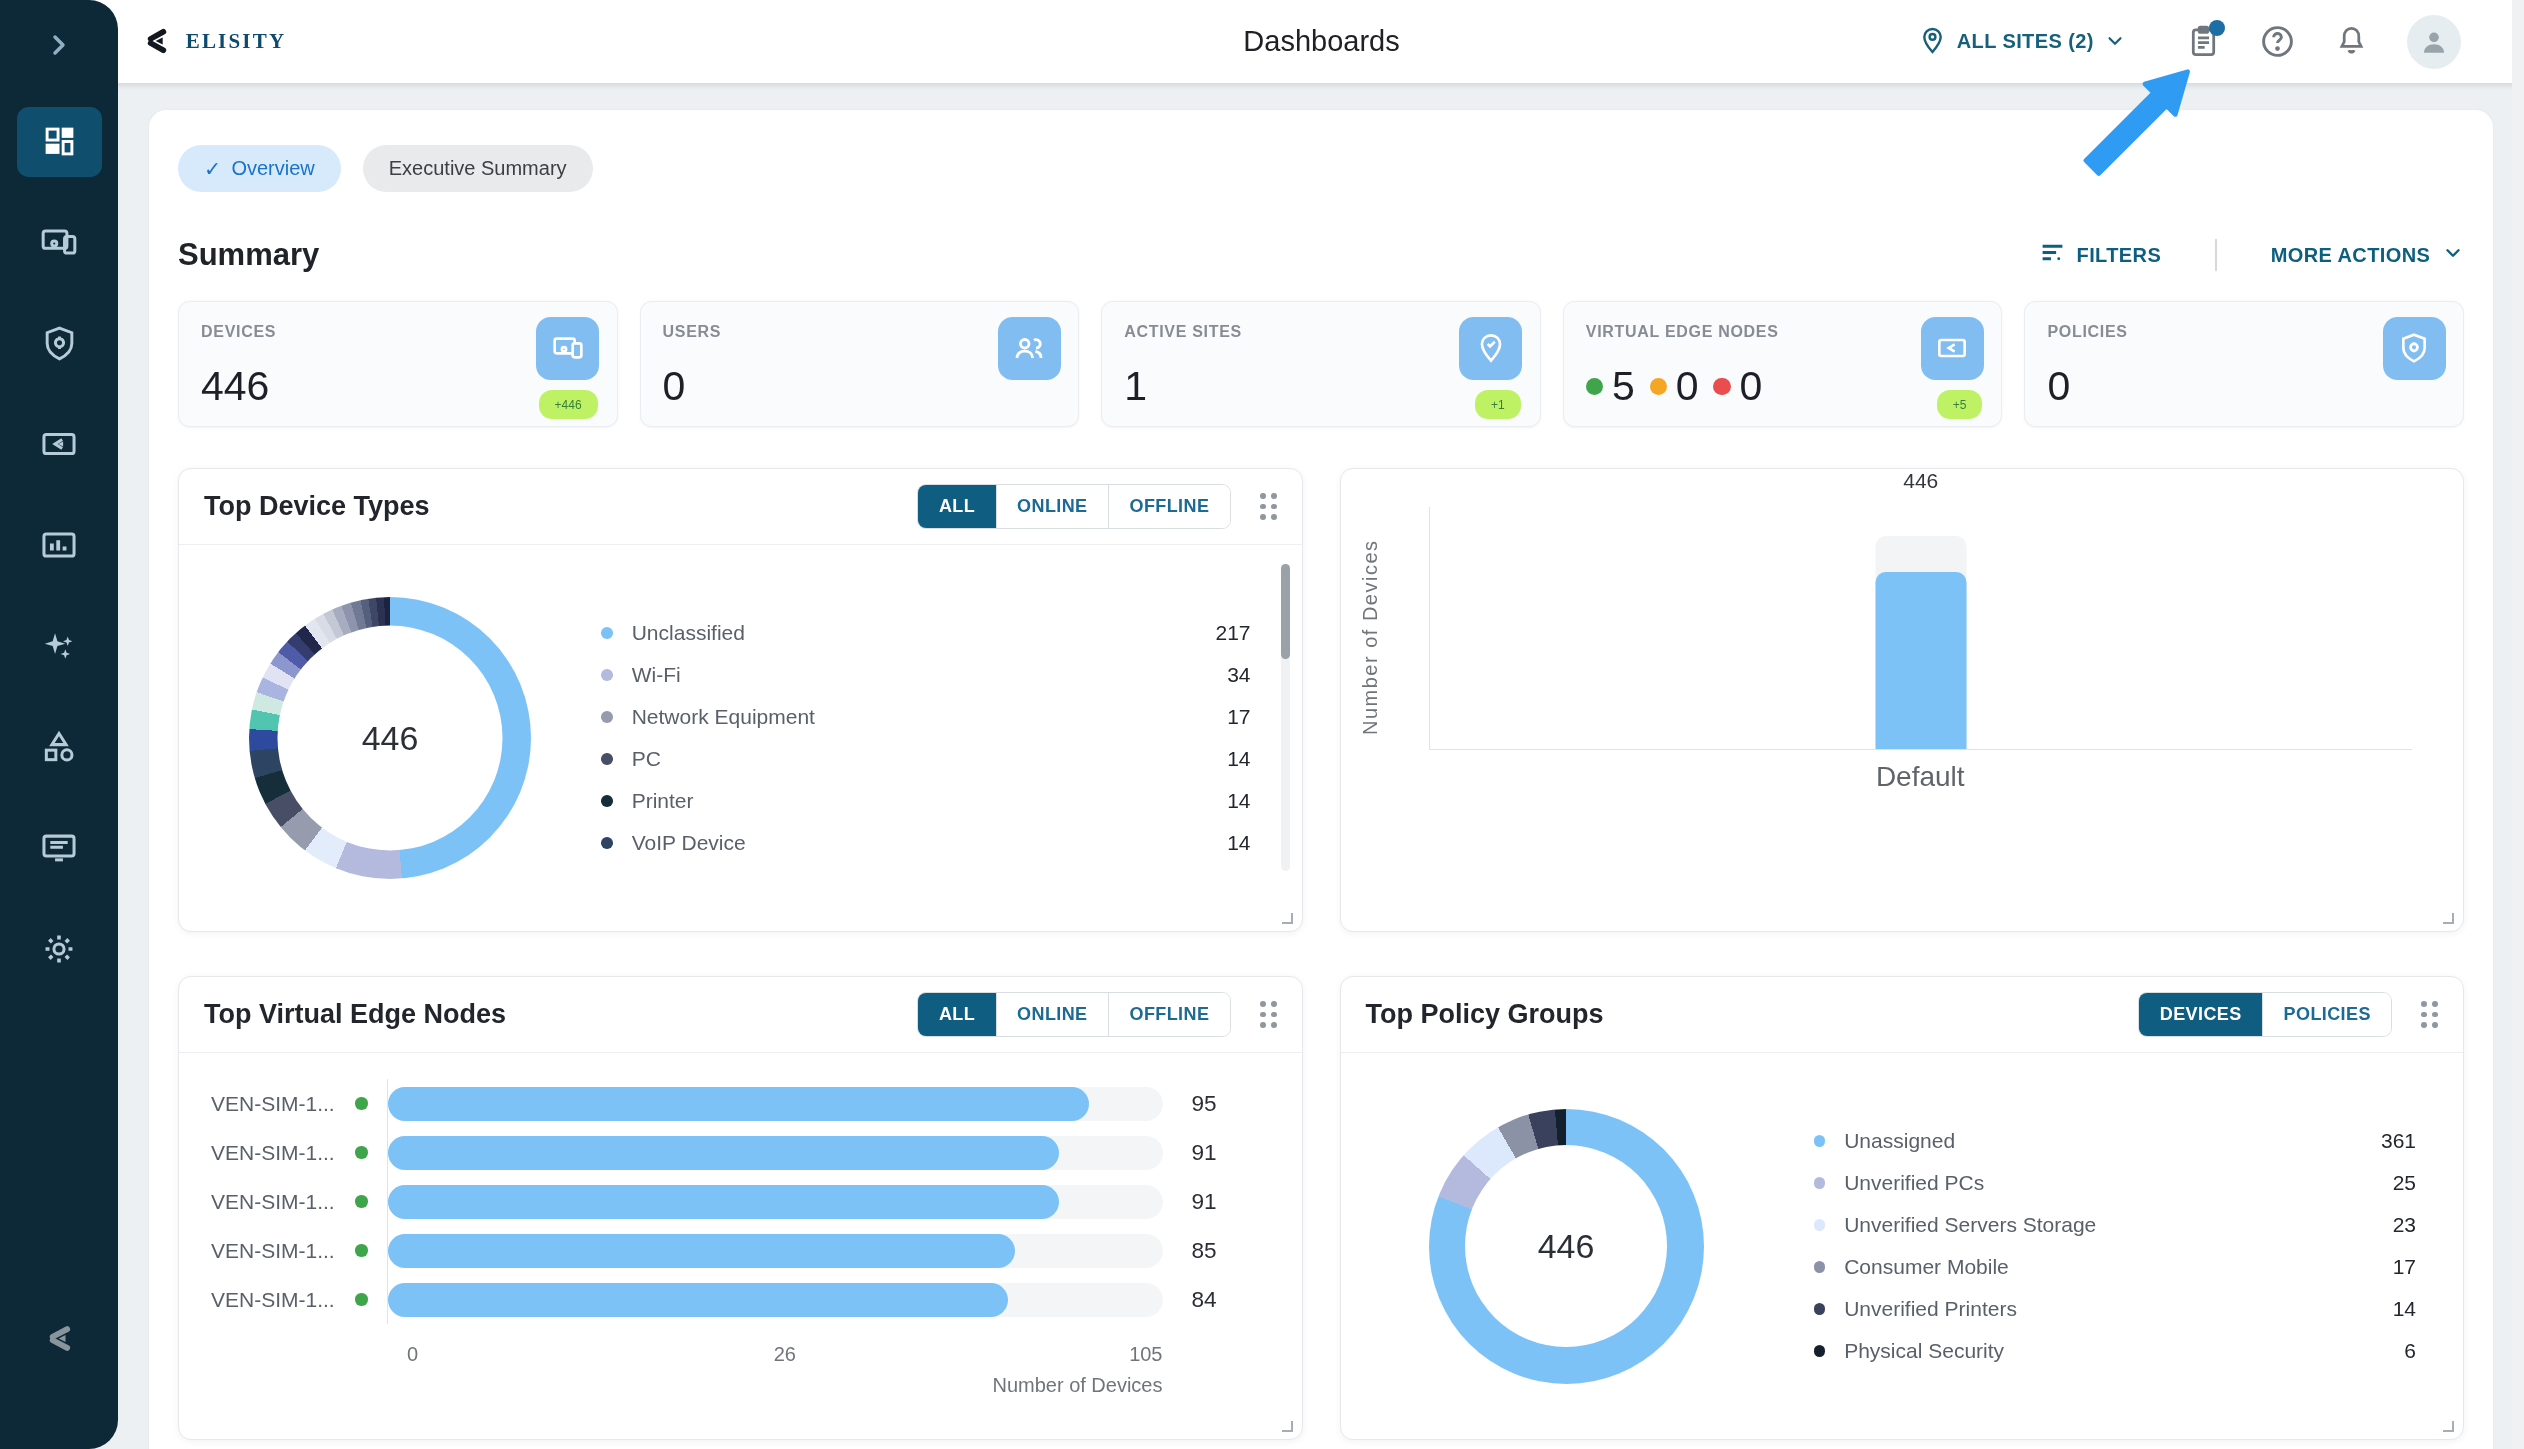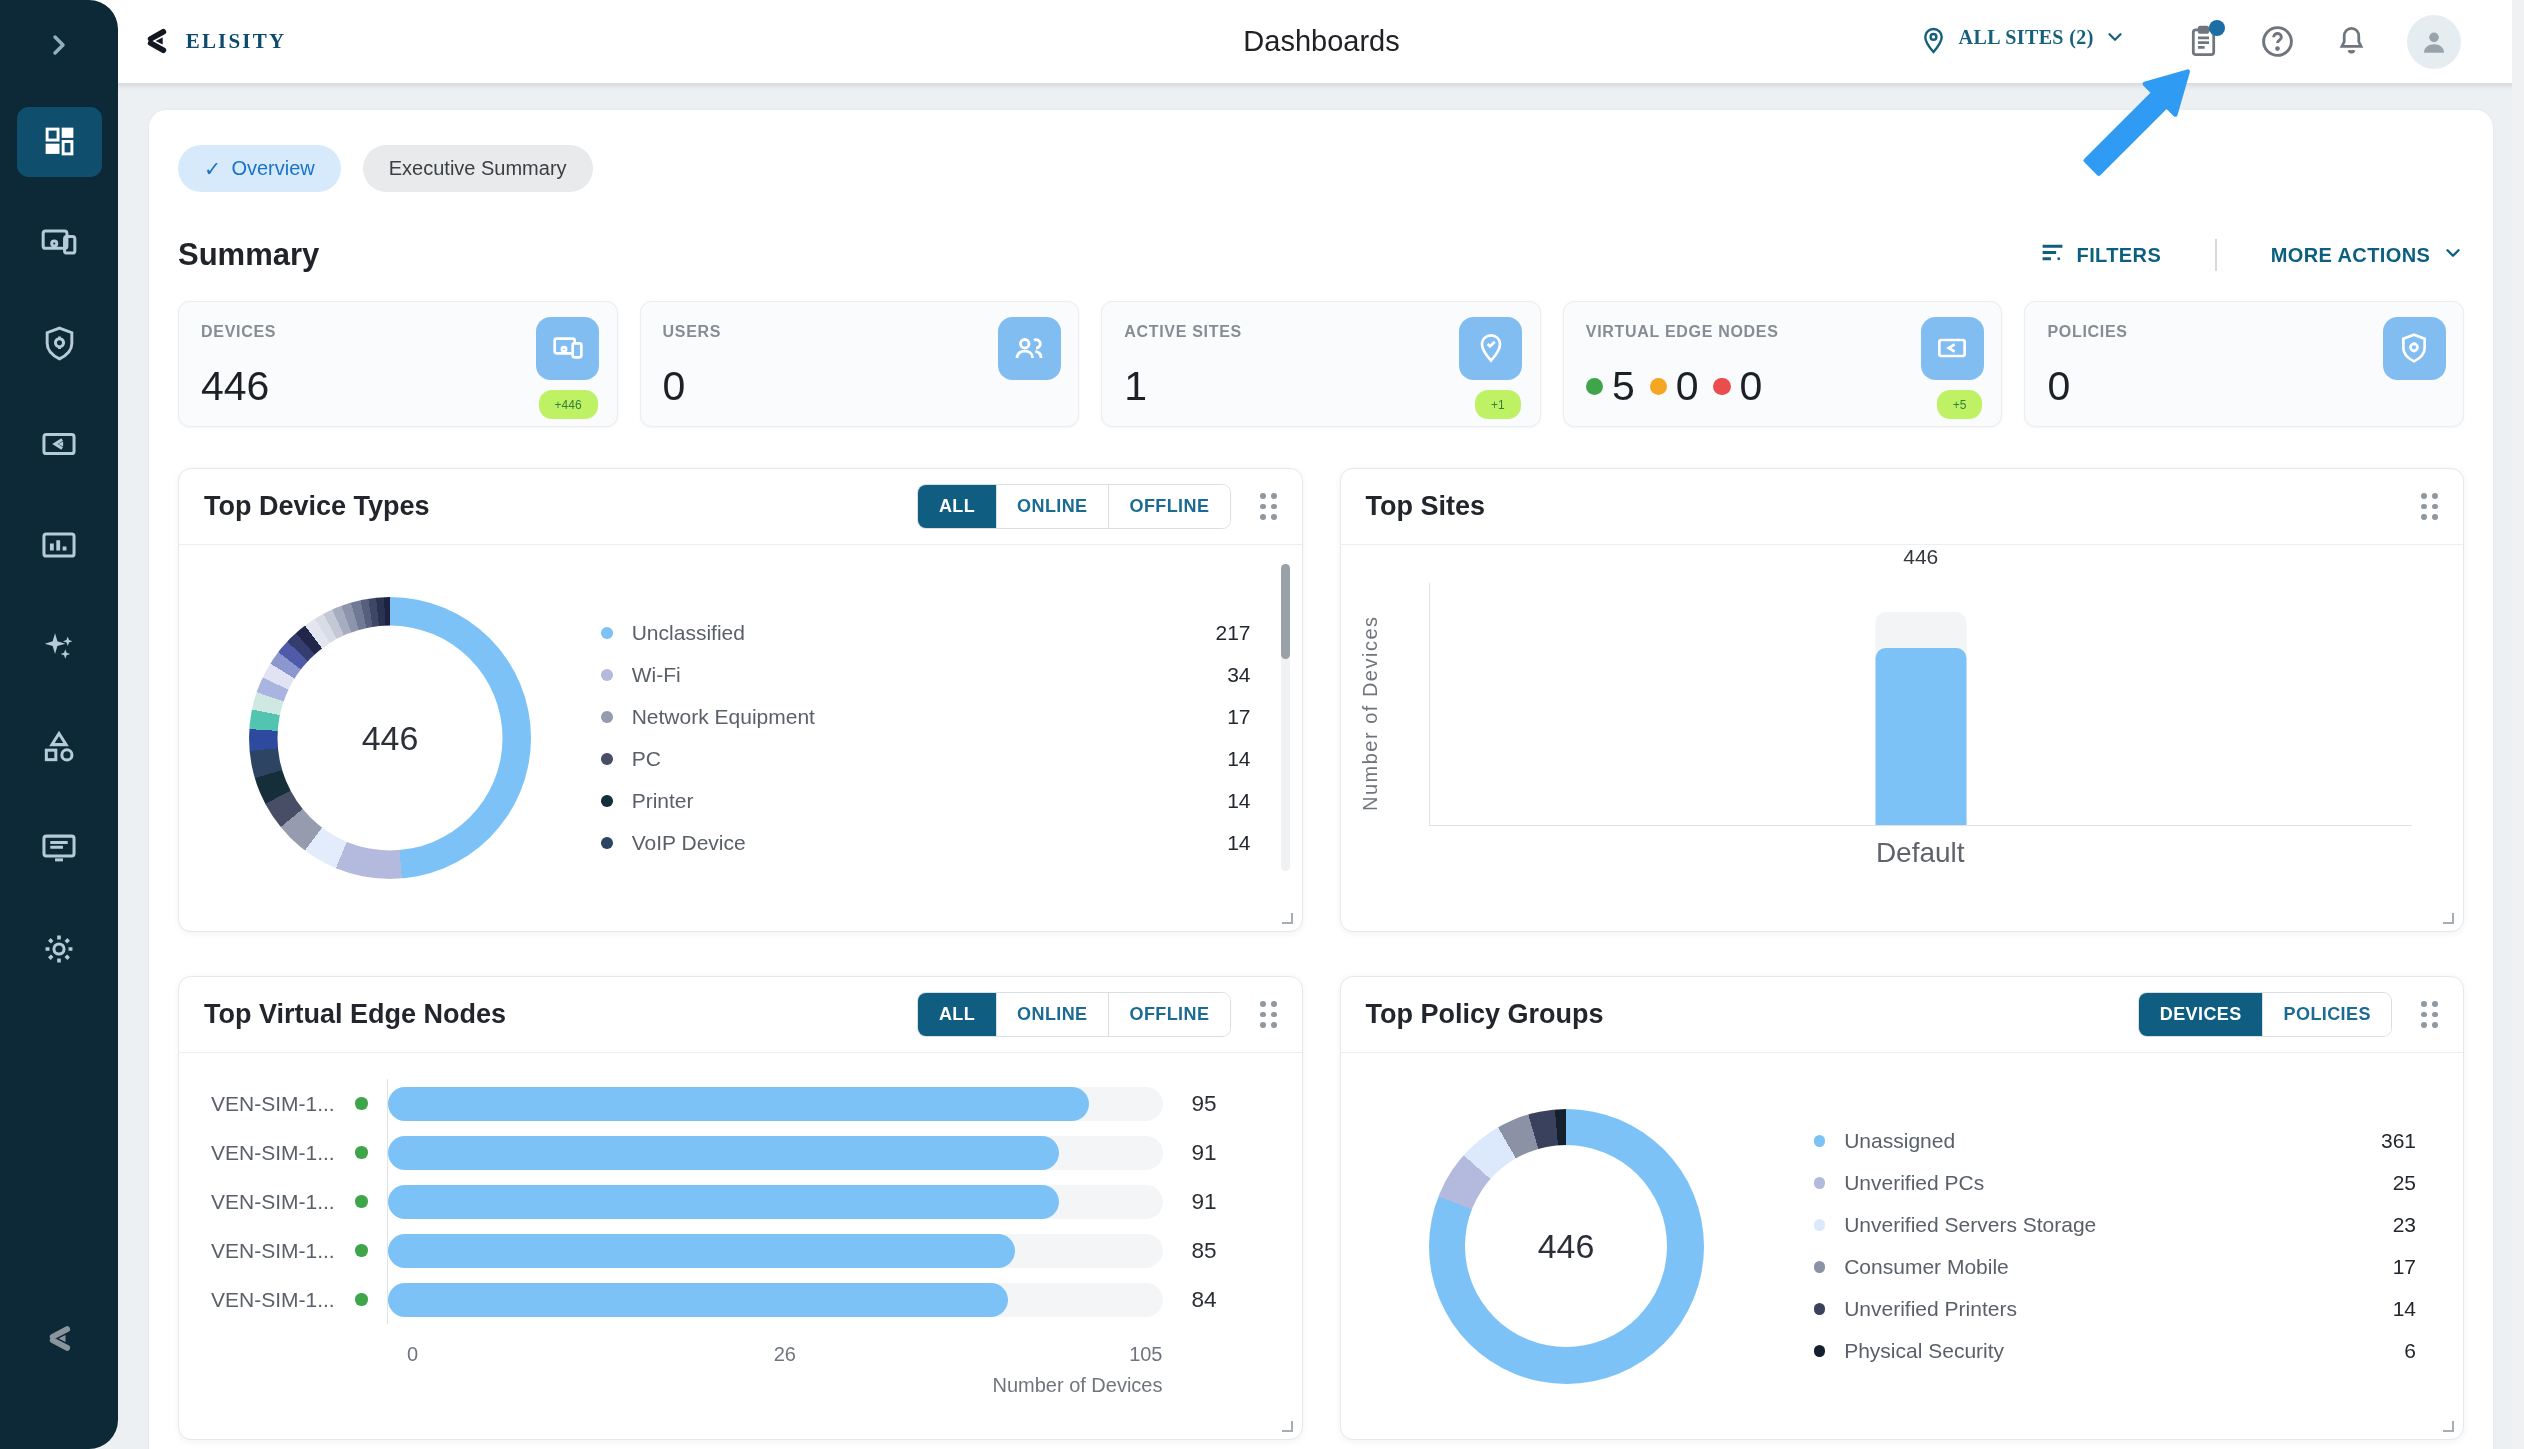--- a/index.html
+++ b/index.html
@@ -19,21 +19,21 @@
 
   
   .topbar { position:absolute; left:0; top:0; width:2525px; height:83px; background:#ffffff;
     box-shadow:0 2.2px 6.6px rgba(0,0,0,.12); z-index:20; }
   .brand { position:absolute; left:140px; top:0; height:83px; display:flex; align-items:center; gap:11.7px; }
   .brand-text { font-size:21px; font-weight:bold; letter-spacing:2.2px; color:#0c4a6e;font-family:Liberation Serif, serif; }
   .topbar-title { position:absolute; left:118px; right:0; top:0; height:83px;
     display:flex; align-items:center; justify-content:center;
     font-size:29px; font-weight:500; color:#202124; pointer-events:none; }
   .topbar-right { position:absolute; right:64px; top:0; height:83px; display:flex; align-items:center; gap:38px; }
-  .site-selector { display:flex; gap:10.2px; color:#16607c; cursor:pointer; margin-right:22px;font-family:Liberation Serif, serif; }
+  .site-selector { display:flex; align-items:center; gap:10.2px; color:#16607c; cursor:pointer; margin-right:22px; }
   .site-selector-label { font-size:20px; font-weight:600; letter-spacing:0.4px; }
   .icon-btn { position:relative; cursor:pointer; display:flex; align-items:center; justify-content:center; }
   .notif-dot { position:absolute; right:-4.4px; top:-4.4px; width:16px; height:16px; border-radius:50%; background:#1c6ea4; }
   .avatar { width:54px; height:54px; border-radius:50%; background:#e6edf0;
     display:flex; align-items:center; justify-content:center; cursor:pointer; }
 
   
   .content { position:absolute; left:118px; top:83px; right:0; bottom:0; background:#edf0f3; }
   .panel { margin:27px 31px 0 31px; background:#ffffff; border-radius:17.5px 17.5px 0 0;
     height:1388px; padding:0 29px; box-shadow:0 0.7px 2.9px rgba(0,0,0,.05); }
@@ -471,33 +471,20 @@
                 <span class="legend-value">14</span>
               </div>
             </div>
         </div>
         <div class="legend-scrollbar-track"></div>
         <div class="legend-scrollbar-thumb"></div>
         <div class="resize-handle"></div>
       </div>
 
       <div class="widget">
-        <div class="widget-head">
-          <span class="widget-title">Top Sites</span>
-          <div class="widget-controls">
-            <div class="drag-handle">
-                <i></i>
-                <i></i>
-                <i></i>
-                <i></i>
-                <i></i>
-                <i></i>
-              </div>
-          </div>
-        </div>
         <div class="sites-body">
           <div class="sites-ylabel">Number of Devices</div>
           <div class="sites-plot">
             <div class="sites-bar-wrap">
               <div class="sites-value">446</div>
               <div class="sites-track"></div>
               <div class="sites-bar"></div>
             </div>
           </div>
           <div class="sites-cat">Default</div>

